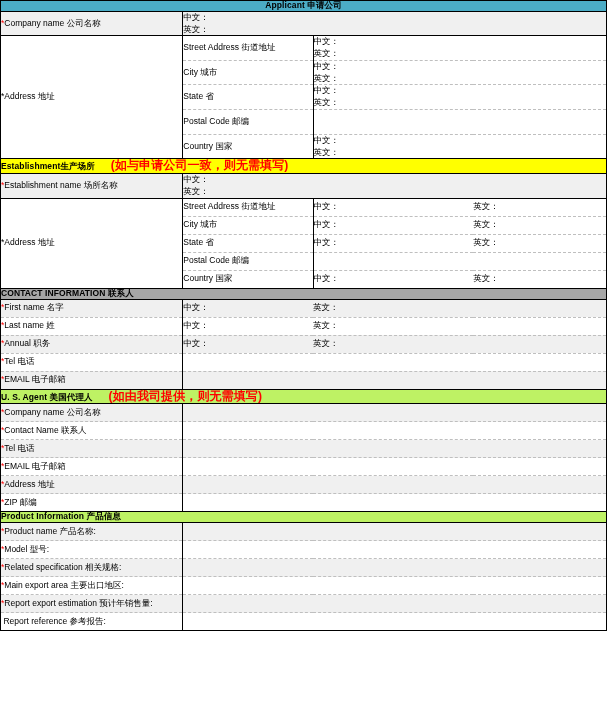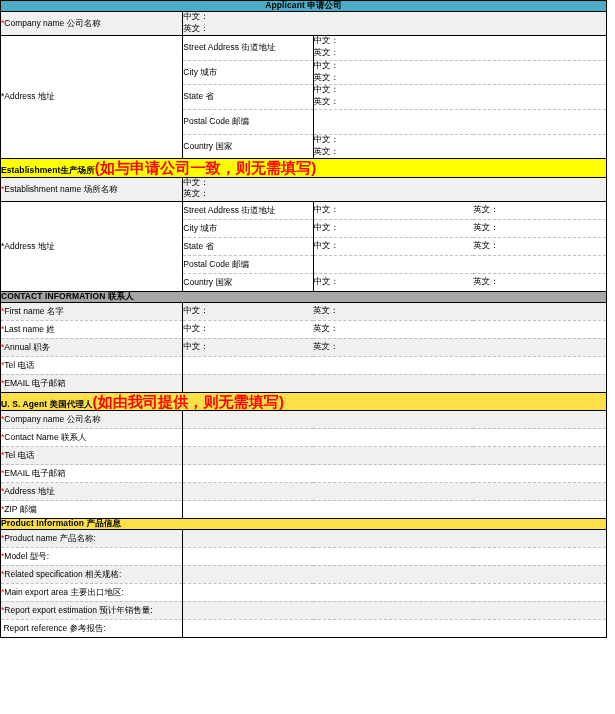--- a/index.html
+++ b/index.html
@@ -36,43 +36,42 @@
   .sec{
     border-top:1.2px solid #000;
     border-bottom:1.2px solid #000;
     padding:2px 0 2px 6px;
     font-size:11.5px;
     font-weight:bold;
     letter-spacing:.1px;
     white-space:nowrap;
   }
   .sec .cn{font-weight:bold;}
-  .sec .note{color:#FF0000;font-weight:bold;font-size:15px;}
+  .sec .note{color:#FF0000;font-weight:bold;font-size:12px;margin-left:16px;}
   .sec-teal{background:#4BACC6;text-align:center;}
   .sec-yellow{background:#FFFF00;}
   .sec-gray{background:#A6A6A6;}
-  .sec-green{background:#fde047;}
+  .sec-green{background:#bef264;}
 
   
   .lbl{
     padding:3px 4px 3px 6px;
     border-right:1.2px solid #000;
     white-space:nowrap;
     margin-left:48px;
   }
   .lbl .req{color:#FF0000;}
   .sub{
     padding:3px 4px 3px 6px;
     border-right:1.2px solid #000;
     white-space:nowrap;
   }
   .val{
     padding:3px 4px 3px 6px;
     white-space:nowrap;
-    font-family:Liberation Mono, monospace;
   }
   .val .ln{display:block;padding:1px 0;}
 
   .shade{background:#F0F0F0;}
   .plain{background:#FFFFFF;}
 
   .dash-b{border-bottom:1px dashed #BFBFBF;}
   .solid-b{border-bottom:1.2px solid #000;}
 
   .addr-lbl{

